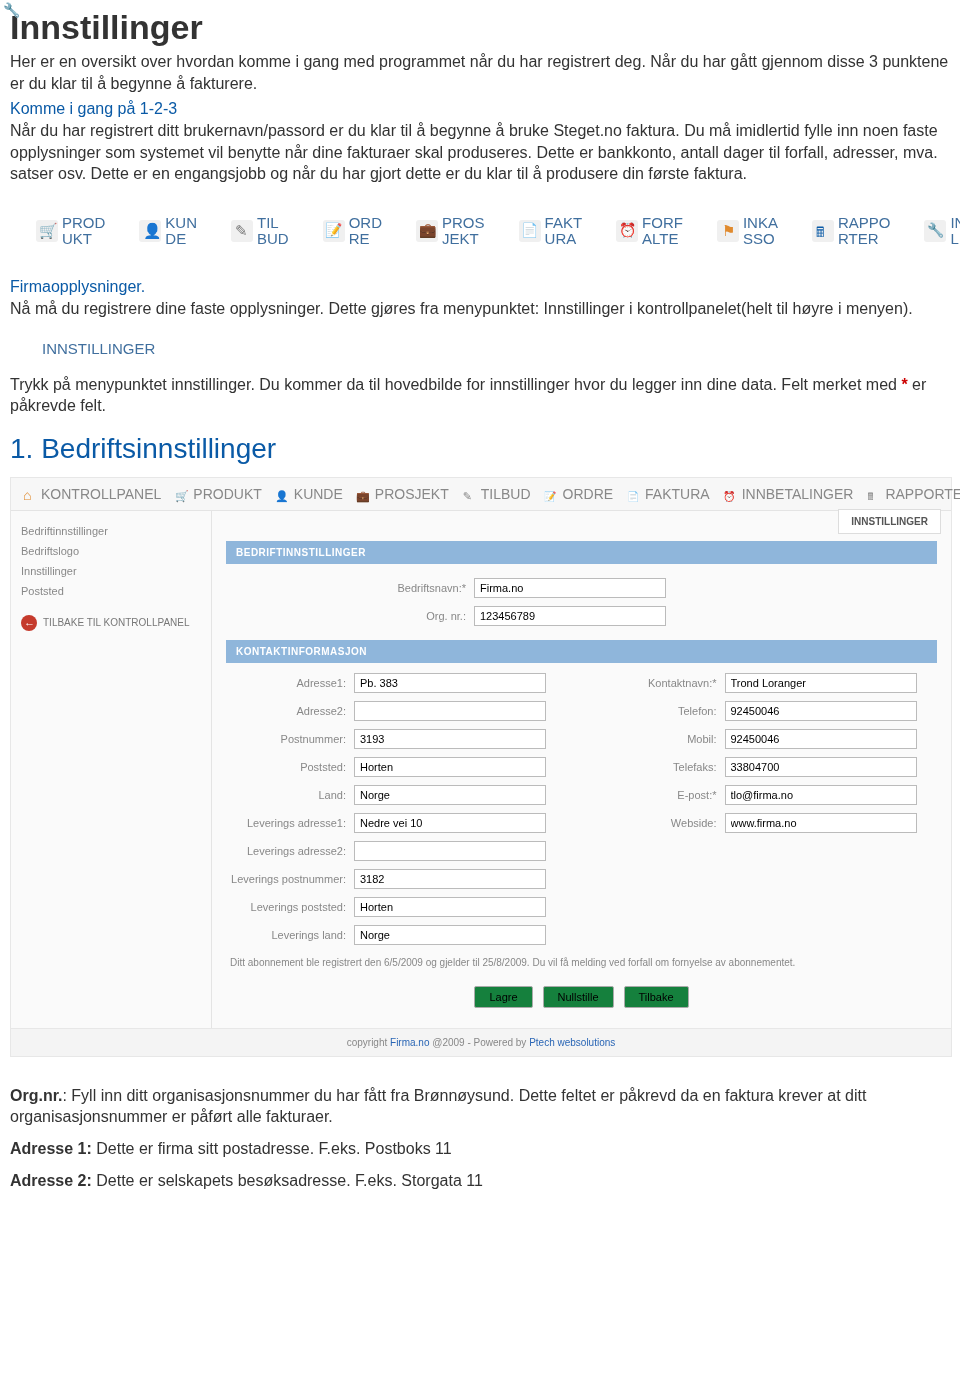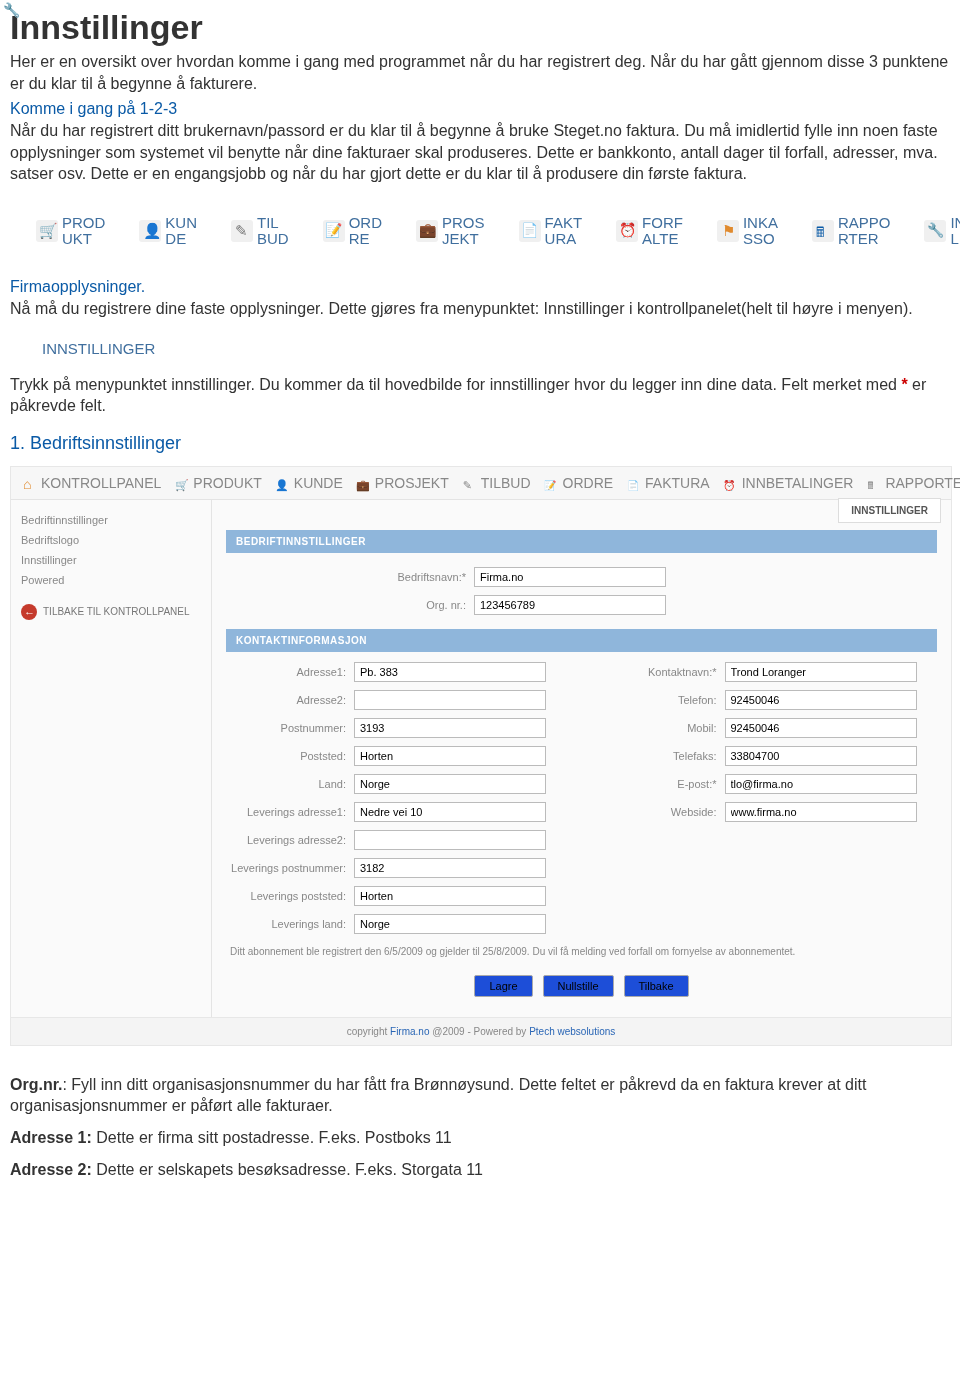--- a/index.html
+++ b/index.html
@@ -58,21 +58,21 @@
 
   
   .sec-head { color:#0a5aa6; margin-top: 14px; }
   a.std { color: #0044cc; text-decoration: underline; }
   .wrench-line { display:flex; align-items:center; gap:6px; margin: 16px 0 12px 0; }
   .wrench-line .ic { width:26px; height:26px; }
   .wrench-line span.lbl { color:#406f9e; font-size:15px; }
 
   .red { color:#cc0000; font-weight:bold; }
 
-  h2.num { color:#0a5aa6; font-size:18px; font-weight:normal; margin: 16px 0 12px 0; }
+  h2.num { color:#0a5aa6; font-size:28px; font-weight:normal; margin: 16px 0 12px 0; }
 
   
   .panel {
     width: 940px;
     border: 1px solid #e7e7e7;
     background: #fafafa;
     font-size: 11px;
     color: #555;
     margin-bottom: 28px;
   }
@@ -157,21 +157,21 @@
     font-size: 11px;
     width: 180px;
     background:#fff;
   }
   .twocol { display:flex; gap: 30px; }
   .twocol .col { flex:1; }
   .twocol .col .formrow label { width: 120px; }
   .notetext { font-size:10px; color:#888; padding: 8px 4px; }
   .btnrow { display:flex; gap:10px; justify-content:center; padding: 10px 0; }
   .btnrow button {
-    border:1px solid #aaa; background:#1d4ed8;
+    border:1px solid #aaa; background:#15803d;
     padding: 4px 14px; font-size:11px; cursor:pointer;
     border-radius: 2px;
   }
   .footer {
     text-align:center;
     font-size:10px;
     color:#888;
     padding: 8px;
     border-top:1px solid #e7e7e7;
     background:#f4f4f4;
@@ -269,21 +269,21 @@
         <span>INNSTILLINGER</span>
       </div>
     </div>
 
   <div class="panel-body">
     <div class="side">
       <div id="sideitems">
           <div class="sitem">Bedriftinnstillinger</div>
           <div class="sitem">Bedriftslogo</div>
           <div class="sitem">Innstillinger</div>
-          <div class="sitem">Powered</div>
+          <div class="sitem">Poststed</div>
         </div>
       <div class="back">
         <span class="bic"></span>
         <span>TILBAKE TIL KONTROLLPANEL</span>
       </div>
     </div>
 
     <div class="main">
       <div class="tabright">INNSTILLINGER</div>
 

